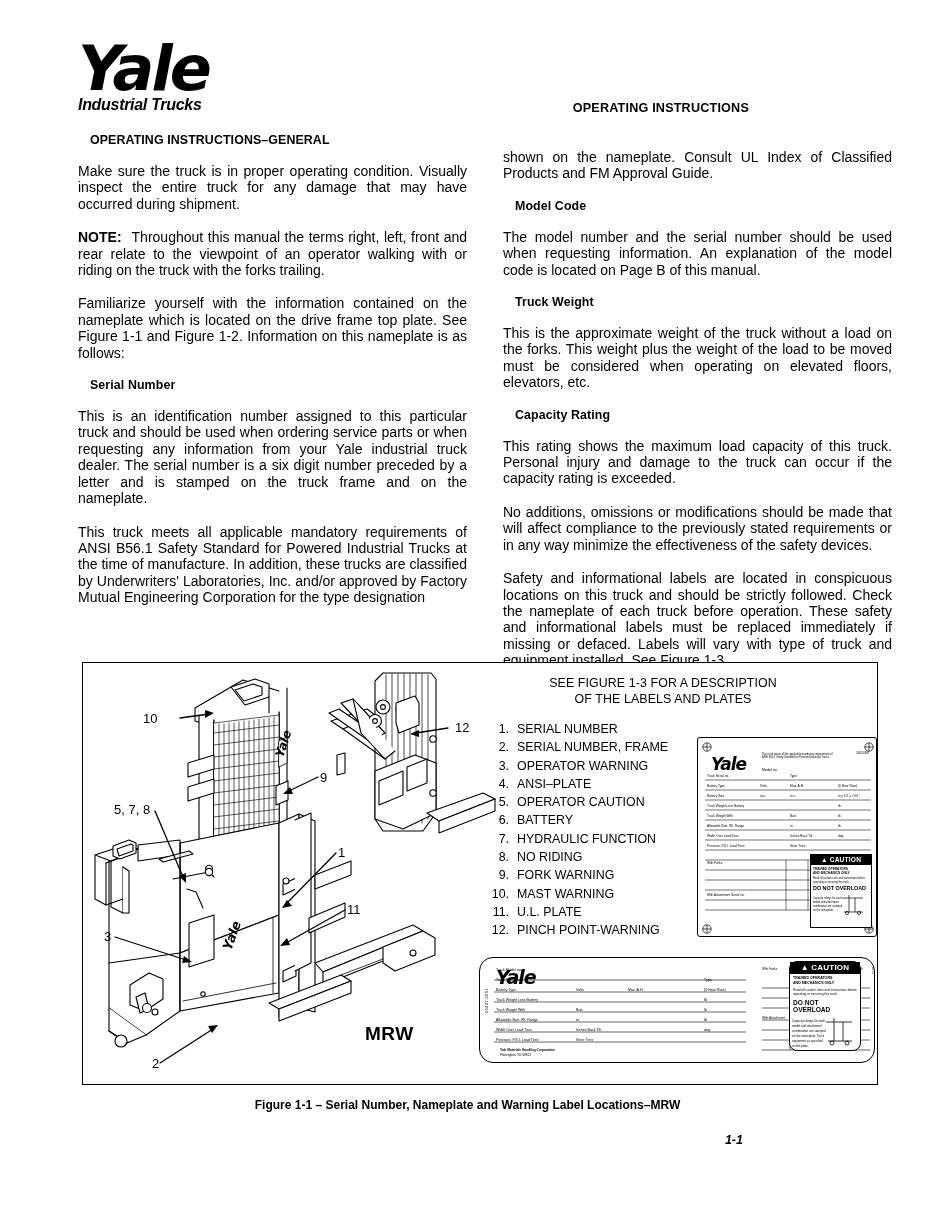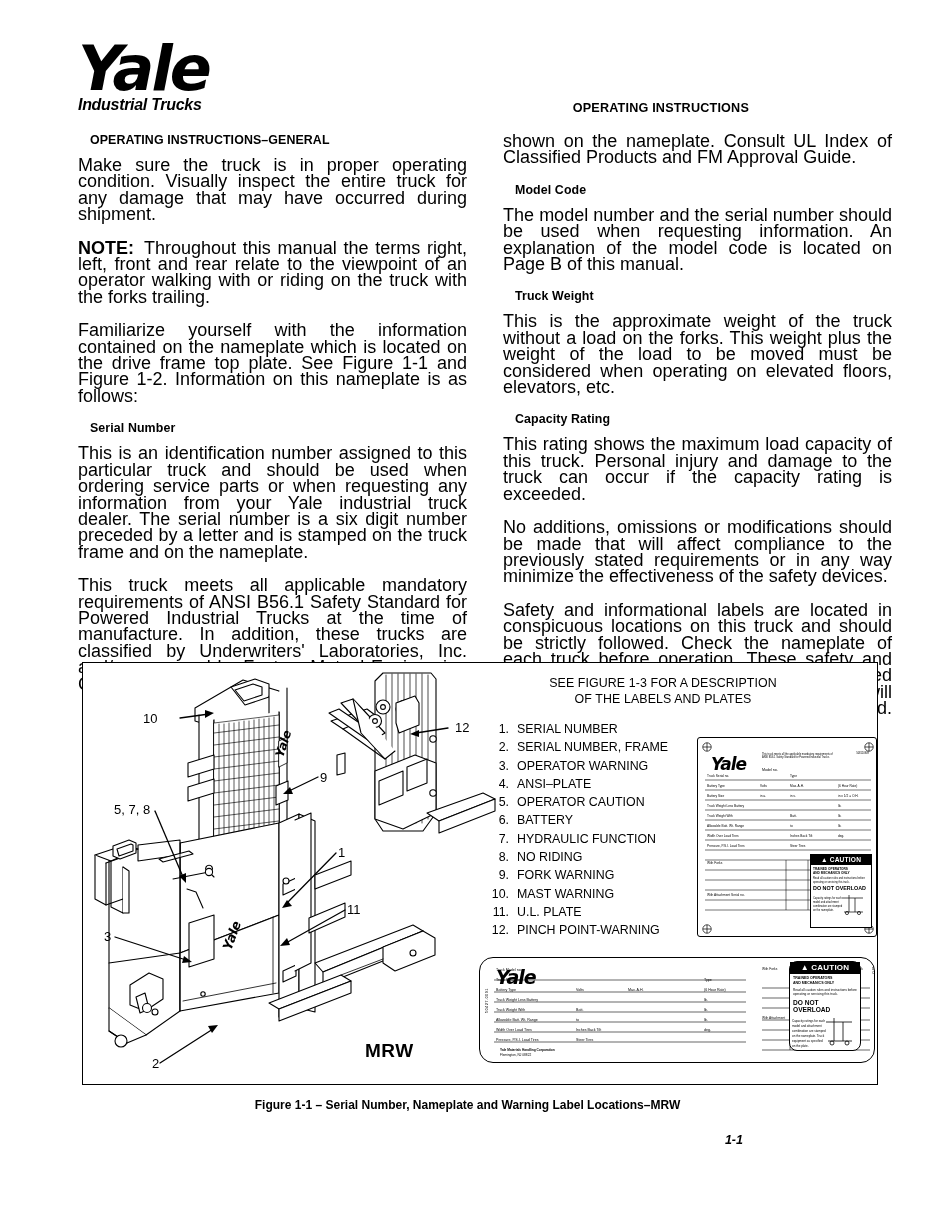--- a/index.html
+++ b/index.html
@@ -30,21 +30,21 @@
 
   
   .col{position:absolute;top:133px;width:389px;}
   .col-left{left:78px;}
   .col-right{left:503px;}
 
   h2.sec{
     font-size:12.4px;font-weight:bold;margin:0 0 10px 12px;letter-spacing:0.1px;
   }
   p.body{
-    font-size:18px;line-height:16.4px;margin:0 0 17px 0;
+    font-size:14px;line-height:16.4px;margin:16px 0 17px 0;
     text-align:justify;text-justify:inter-word;
     hyphens:none;
   }
   p.body.last{margin-bottom:0;}
   p.body b{font-weight:bold;}
   .nbsp-gap{display:inline-block;width:10px;}
 
   
   .figure{
     position:absolute;left:82px;top:662px;width:796px;height:423px;
@@ -67,21 +67,21 @@
   .fig-list{
     position:absolute;left:400px;top:57px;
     font-size:12.4px;line-height:18.3px;
     list-style:none;margin:0;padding:0;
   }
   .fig-list li{white-space:nowrap;}
   .fig-list .num{display:inline-block;width:26px;text-align:right;margin-right:8px;}
 
   
   .callout{position:absolute;font-size:13px;line-height:13px;}
-  .mrw{position:absolute;left:282px;top:377px;font-size:19px;font-weight:bold;letter-spacing:0.5px;}
+  .mrw{position:absolute;left:282px;top:360px;font-size:19px;font-weight:bold;letter-spacing:0.5px;}
 
   
   .plate{
     position:absolute;background:#fff;border:1.4px solid #000;
     box-sizing:border-box;overflow:hidden;
   }
   .plate-top{left:614px;top:74px;width:180px;height:200px;border-radius:3px;}
   .plate-bottom{left:396px;top:294px;width:396px;height:106px;border-radius:14px;}
 
   .pl-yale{

